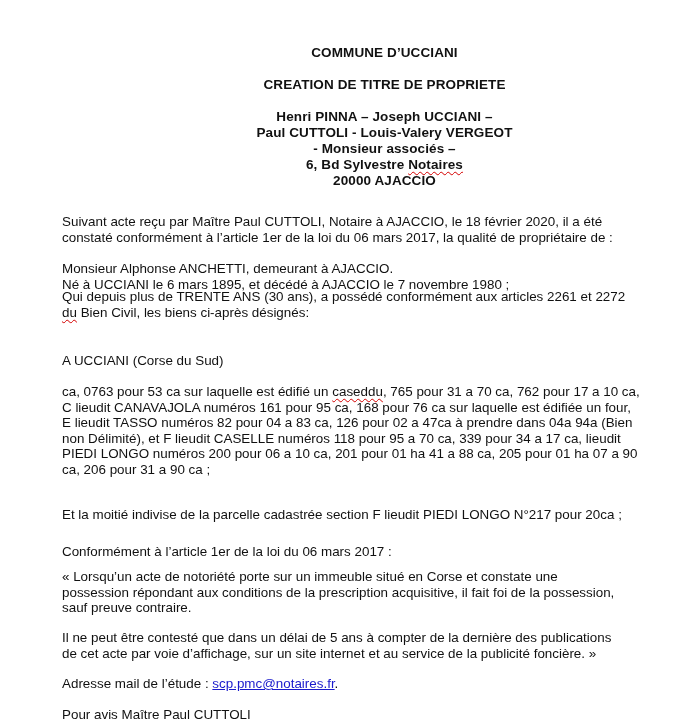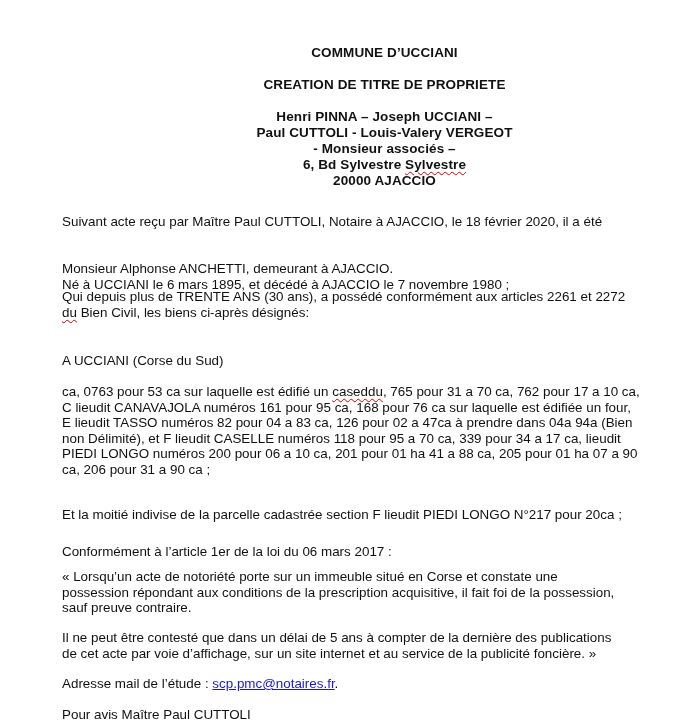--- a/index.html
+++ b/index.html
@@ -66,26 +66,27 @@
 
 <div class="page">
 
   <div class="header h-commune">COMMUNE D’UCCIANI</div>
   <div class="header h-title">CREATION DE TITRE DE PROPRIETE</div>
 
   <div class="header h-notaries">
     <div>Henri PINNA – Joseph  UCCIANI –</div>
     <div>Paul CUTTOLI - Louis-Valery VERGEOT</div>
     <div>- Monsieur associés –</div>
-    <div><span>6, Bd Sylvestre </span><span class="squiggle">Sylvestre</span></div>
+    <div><span>6, Bd Sylvestre </span><span class="squiggle">Notaires</span></div>
     <div>20000 AJACCIO</div>
   </div>
 
   <div class="para" style="top:214px;">
     <div>Suivant acte reçu par Maître Paul CUTTOLI,  Notaire à AJACCIO, le 18 février 2020, il a été</div>
+    <div>constaté conformément à l’article 1er de la loi du 06 mars 2017,  la qualité de propriétaire de :</div>
   </div>
 
   <div class="para" style="top:261px;">
     <div>Monsieur Alphonse ANCHETTI,  demeurant à AJACCIO.</div>
     <div>Né à UCCIANI  le 6 mars 1895, et décédé à AJACCIO le 7 novembre 1980 ;</div>
   </div>
 
   <div class="para" style="top:289px;">
     <div>Qui depuis plus de TRENTE  ANS (30 ans),  a possédé conformément aux articles 2261  et 2272</div>
     <div><span class="squiggle">du</span><span> Bien Civil, les biens ci-après désignés:</span></div>

